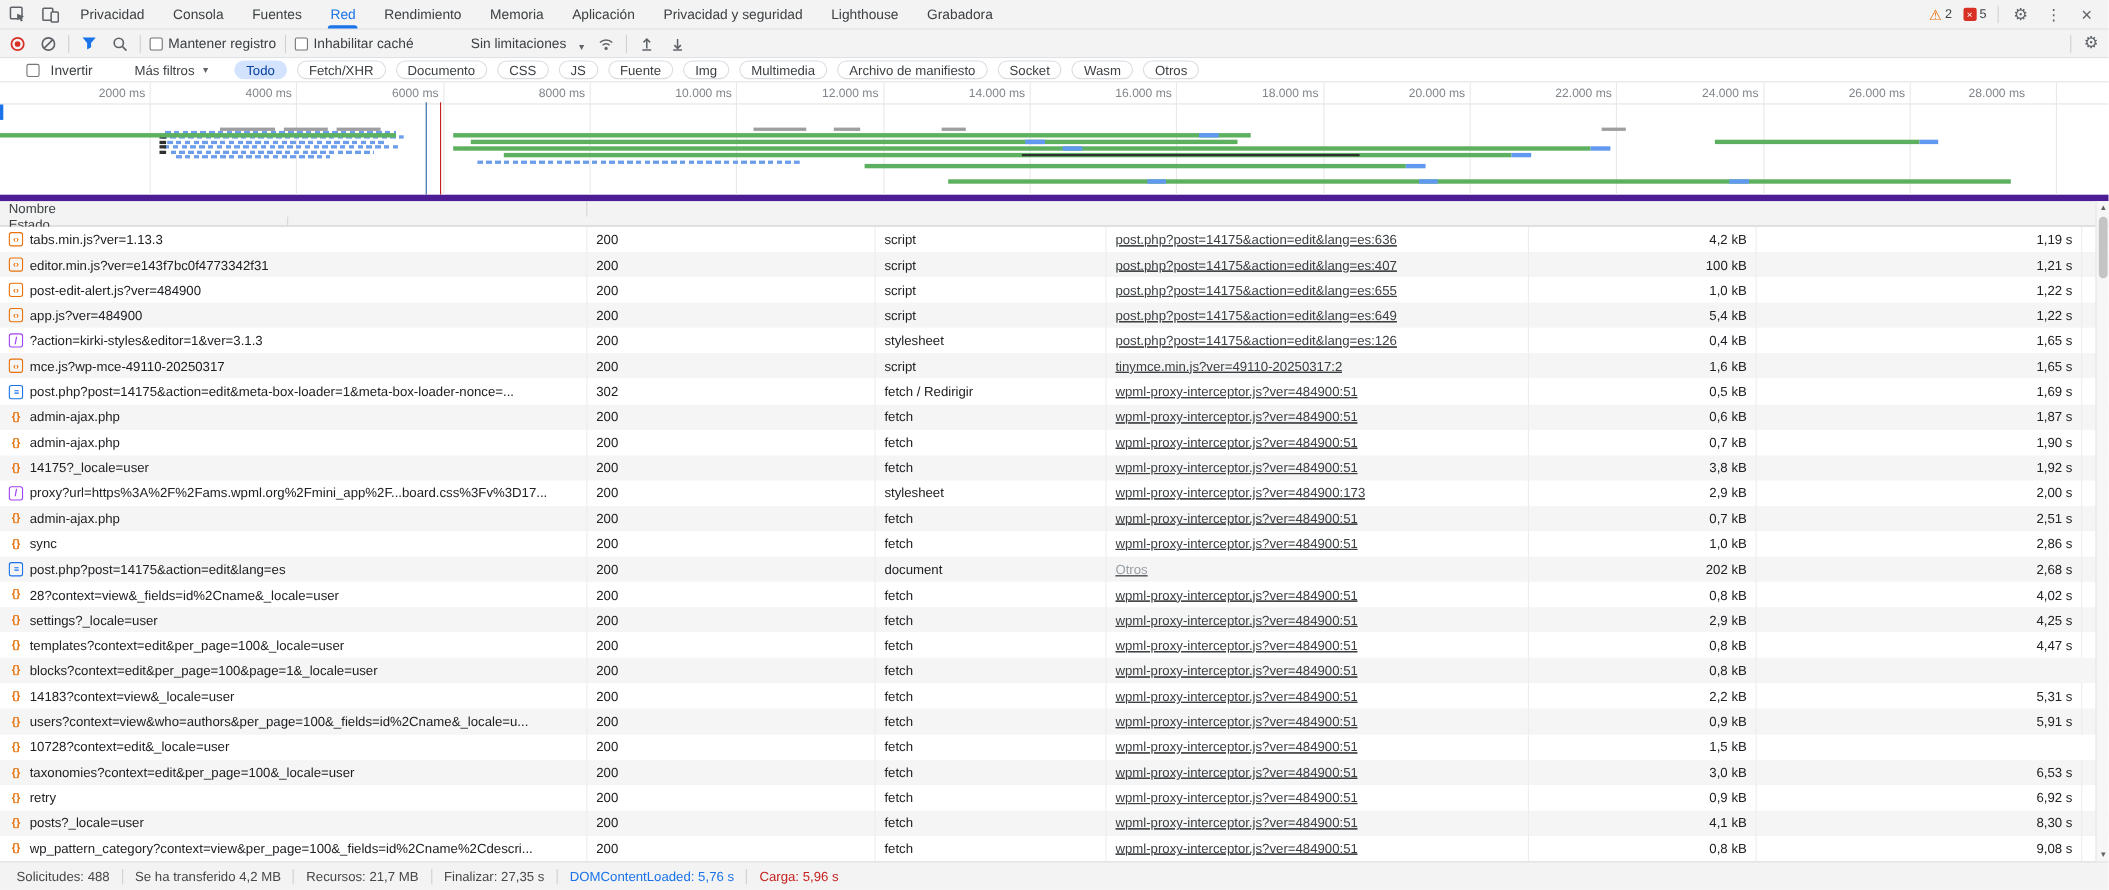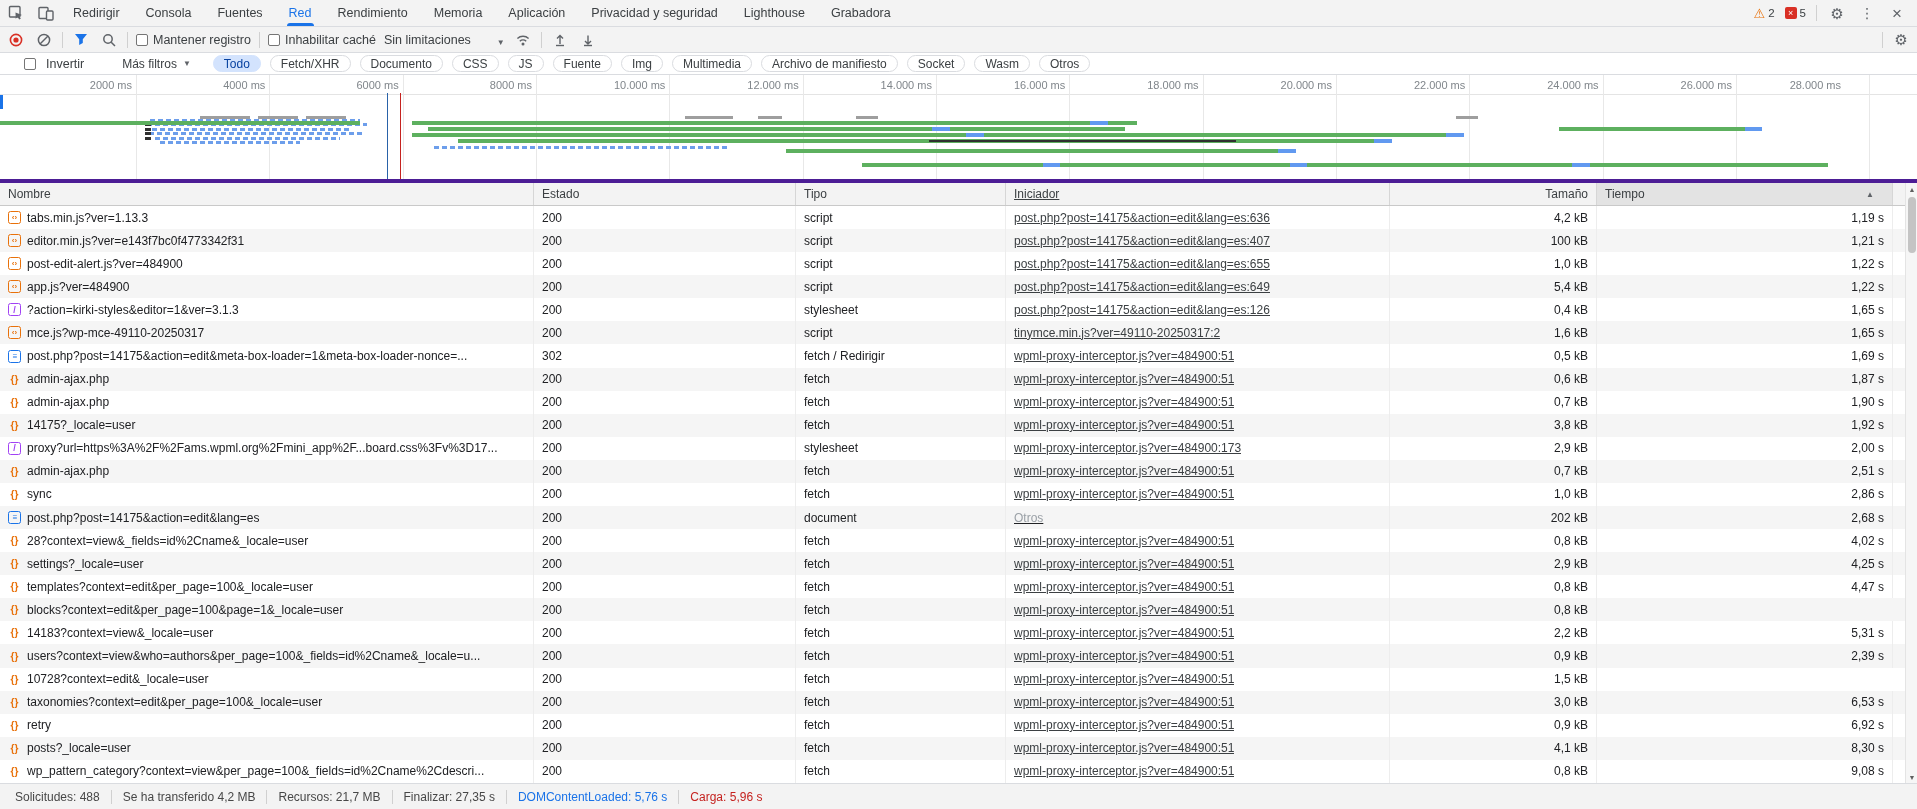--- a/index.html
+++ b/index.html
@@ -23,53 +23,53 @@
   .close-x { font-size:17px; color:#5f6368; line-height:1; }
   .gear { font-size:15px; color:#5f6368; line-height:1; }
 
   
   .toolbar { height:26px; background:#f3f3f3; border-bottom:1px solid #dadce0; display:flex; align-items:center; padding:0 6px; gap:8px; flex:none; }
   .vdiv { width:1px; height:16px; background:#d0d0d0; flex:none; }
   .icon20 { width:20px; height:18px; display:flex; align-items:center; justify-content:center; cursor:pointer; flex:none; }
   .cb { width:12px; height:12px; border:1px solid #757575; border-radius:2px; background:#fff; flex:none; cursor:pointer; }
   .cb-label { color:#3c4043; font-size:12.5px; margin-left:5px; white-space:nowrap; }
   .cb-group { display:flex; align-items:center; }
-  .throttle { display:flex; align-items:flex-end; gap:26px; color:#3c4043; font-size:12.5px; cursor:pointer; }
+  .throttle { display:flex; align-items:flex-end; gap:10px; color:#3c4043; font-size:12.5px; cursor:pointer;margin-left:44px; }
   .dd-arrow { font-size:8px; color:#5f6368; }
   .toolbar-spacer { flex:1; }
 
   
   .filterrow { height:22px; background:#fff; border-bottom:1px solid #dadce0; display:flex; align-items:center; padding:0 8px; flex:none; }
   .filter-pill { width:732px; height:17px; background:#f1f3f4; border-radius:10px; display:flex; align-items:center; padding:0 8px; gap:6px; flex:none; cursor:text; }
   .filter-pill .ph { color:#5f6368; font-size:12px; }
   .invert-group { display:flex; align-items:center; margin-left:16px; }
   .more-filters { display:flex; align-items:center; gap:6px; margin-left:38px; color:#3c4043; font-size:12px; cursor:pointer; white-space:nowrap; }
   .chips { display:flex; align-items:center; gap:9px; margin-left:22px; }
   .chip { height:17px; line-height:16px; padding:0 10px; border:1px solid #dadce0; border-radius:9px; background:#fff; color:#3c4043; font-size:12px; white-space:nowrap; cursor:pointer; }
   .chip.active { background:#d3e3fd; border-color:#d3e3fd; color:#0842a0; }
 
   
-  .overview { position:relative; height:108px; background:#fff; border-bottom:4px solid #4c1d95; flex:none; overflow:hidden; }
+  .overview { position:relative; height:108px; background:#fff; border-bottom:6px solid #4c1d95; flex:none; overflow:hidden; }
   .ov-labelstrip { position:absolute; top:0; left:0; right:0; height:20px; border-bottom:1px solid #e4e4e4; }
   .gridline { position:absolute; top:0; bottom:0; width:1px; background:#e8e8e8; }
   .ov-label { position:absolute; top:4px; transform:translateX(-100%); color:#80868b; font-size:11px; white-space:nowrap; }
   .bar { position:absolute; }
   .bar.green { background:#5db05f; }
   .bar.blue  { background:#6199f0; }
   .bar.gray  { background:#9e9e9e; }
   .bar.black { background:#303030; }
   .bar.dash  { background:repeating-linear-gradient(90deg, #6d9eeb 0 5px, rgba(255,255,255,0) 5px 8px); }
   .ev-line { position:absolute; top:18px; bottom:0; width:1px; }
   .ev-line.dcl { background:#2962a8; }
   .ev-line.load { background:#c5221f; }
   .ov-corner { position:absolute; left:0; top:20px; width:3px; height:14px; background:#1a73e8; }
 
   
   .nettable { position:relative; flex:none; }
-  .thead { display:flex; height:23px; background:#f3f3f3; border-bottom:1px solid #c9c9c9; }
+  .thead { display:flex; height:23px; background:#f3f3f3; border-bottom:1px solid #c9c9c9;flex-direction:column; }
   .th { display:flex; align-items:center; padding:0 8px; font-size:12px; color:#3c4043; border-right:1px solid #d6d6d6; cursor:pointer; position:relative; white-space:nowrap; }
   .th.sorted { background:#e3e3e3; }
   .th .sort-arrow { position:absolute; right:18px; font-size:8px; color:#5f6368; }
   .c0{width:534px;} .c1{width:262px;} .c2{width:210px;} .c3{width:384px;text-decoration:underline;} .c4{width:207px; justify-content:flex-end;} .c5{width:296px;}
   .tbody { height:577px; overflow:hidden; position:relative; }
   .row { display:flex; height:23.08px; align-items:center; background:#fff; cursor:pointer; }
   .row.alt { background:#f5f5f5; }
   .cell { height:100%; display:flex; align-items:center; padding:0 8px; border-right:1px solid #ededed; overflow:hidden; white-space:nowrap; font-size:12px; color:#202124; }
   .cell.num { justify-content:flex-end; }
   .cell .req-icon { margin-right:6px; flex:none; }
@@ -108,21 +108,21 @@
           </svg>
       </span>
       <span class="tbtn">
         <svg width="16" height="16" viewBox="0 0 16 16">
             <rect x="1" y="2.5" width="9" height="11" rx="1" fill="none" stroke="#5f6368" stroke-width="1.4"></rect>
             <rect x="8.5" y="6" width="6.5" height="9" rx="1" fill="#f3f3f3" stroke="#5f6368" stroke-width="1.4"></rect>
           </svg>
       </span>
     </div>
     <div class="tabs" id="tabs">
-        <div class="tab">Redirigir</div>
+        <div class="tab">Privacidad</div>
         <div class="tab">Consola</div>
         <div class="tab">Fuentes</div>
         <div class="tab active">Red</div>
         <div class="tab">Rendimiento</div>
         <div class="tab">Memoria</div>
         <div class="tab">Aplicación</div>
         <div class="tab">Privacidad y seguridad</div>
         <div class="tab">Lighthouse</div>
         <div class="tab">Grabadora</div>
       </div>
@@ -577,21 +577,21 @@
           <div class="cell c0">
             <div class="req-icon fetch-icon" style="display: inline-flex;">{}</div>
             <div>users?context=view&amp;who=authors&amp;per_page=100&amp;_fields=id%2Cname&amp;_locale=u...</div>
           </div>
           <div class="cell c1">200</div>
           <div class="cell c2">fetch</div>
           <div class="cell c3">
             <div class="init-link" style="display: inline-block;">wpml-proxy-interceptor.js?ver=484900:51</div>
           </div>
           <div class="cell c4 num">0,9 kB</div>
-          <div class="cell c5 num">2,39 s</div>
+          <div class="cell c5 num">5,91 s</div>
         </div>
         <div class="row">
           <div class="cell c0">
             <div class="req-icon fetch-icon" style="display: inline-flex;">{}</div>
             <div>10728?context=edit&amp;_locale=user</div>
           </div>
           <div class="cell c1">200</div>
           <div class="cell c2">fetch</div>
           <div class="cell c3">
             <div class="init-link" style="display: inline-block;">wpml-proxy-interceptor.js?ver=484900:51</div>

